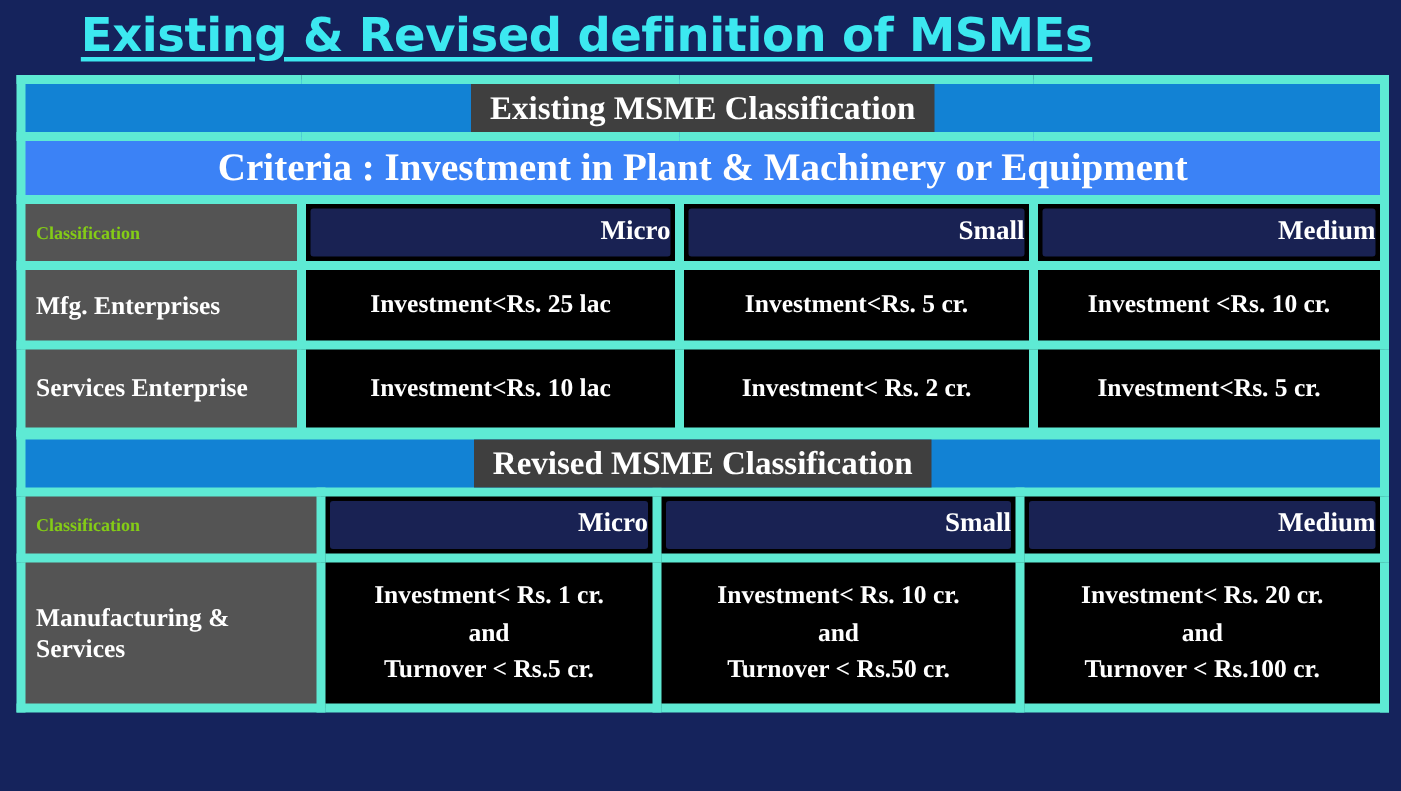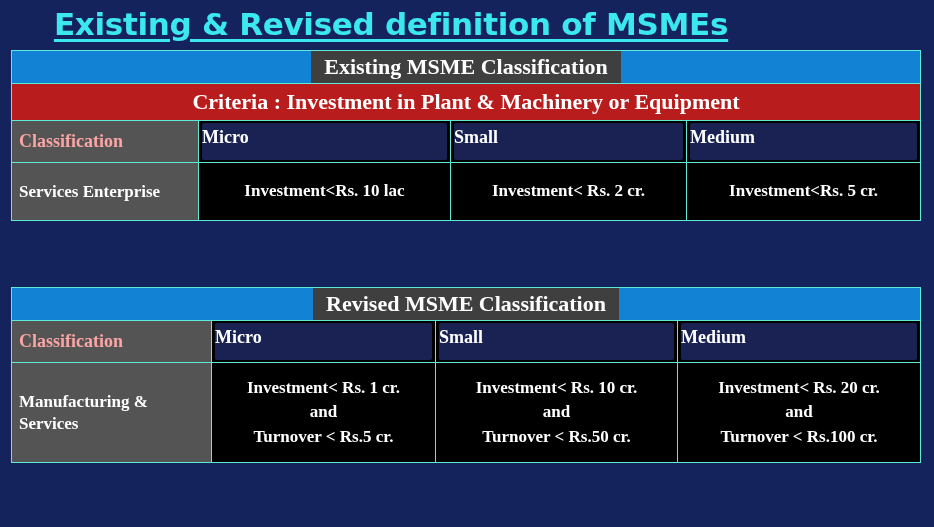--- a/index.html
+++ b/index.html
@@ -44,21 +44,21 @@
 
   
   .tbl {
     position: absolute;
     left: 11px;
     width: 909px;
     border-collapse: collapse;
     table-layout: fixed;
   }
   .tbl td {
-    border: 1px solid #5eead4;
+    border: 6px solid #5eead4;
     padding: 0;
     vertical-align: middle;
   }
 
   
   .banner-cell {
     background: #1282d4;
     height: 32px;
     text-align: center;
     padding: 0 !important;
@@ -69,52 +69,52 @@
     color: #ffffff;
     font-weight: bold;
     font-size: 22px;
     line-height: 32px;
     padding: 0 13px;
     white-space: nowrap;
   }
 
   
   .criteria-cell {
-    background: #b91c1c;
-    color: #ffffff;
-    font-weight: bold;
-    font-size: 22px;
+    background: #3b82f6;
+    color: #ffffff;
+    font-weight: bold;
+    font-size: 26px;
     text-align: center;
     height: 36px;
     white-space: nowrap;
   }
 
   
   .hdr-label {
     background: #545454;
-    color: #fca5a5;
-    font-weight: bold;
-    font-size: 18px;
+    color: #84cc16;
+    font-weight: bold;
+    font-size: 12px;
     text-align: left;
     padding-left: 7px !important;
     height: 34px;
   }
   .hdr-col {
     background: #000000;
     padding: 2px 3px !important;
     height: 34px;
   }
   .hdr-chip {
     background: #192253;
     color: #ffffff;
     font-weight: bold;
     font-size: 18px;
-    text-align: left;
+    text-align: right;
     line-height: 28px;
-    height: 37px;
+    height: 32px;
     border-radius: 2px;
   }
 
   
   .row-label {
     background: #545454;
     color: #ffffff;
     font-weight: bold;
     font-size: 17px;
     text-align: left;
@@ -169,20 +169,32 @@
         <td class="hdr-col">
           <div class="hdr-chip">Micro</div>
         </td>
         <td class="hdr-col">
           <div class="hdr-chip">Small</div>
         </td>
         <td class="hdr-col">
           <div class="hdr-chip">Medium</div>
         </td>
       </tr>
+      <tr class="r1-h1">
+        <td class="row-label">Mfg. Enterprises</td>
+        <td class="cell">
+          <span class="ln">Investment&lt;Rs. 25 lac</span>
+        </td>
+        <td class="cell">
+          <span class="ln">Investment&lt;Rs. 5 cr.</span>
+        </td>
+        <td class="cell">
+          <span class="ln">Investment &lt;Rs. 10 cr.</span>
+        </td>
+      </tr>
       <tr class="r1-h2">
         <td class="row-label">
           <span class="ln">Services</span>
           <span class="ln">Enterprise</span>
         </td>
         <td class="cell">
           <span class="ln">Investment&lt;Rs. 10 lac</span>
         </td>
         <td class="cell">
           <span class="ln">Investment&lt; Rs. 2 cr.</span>

